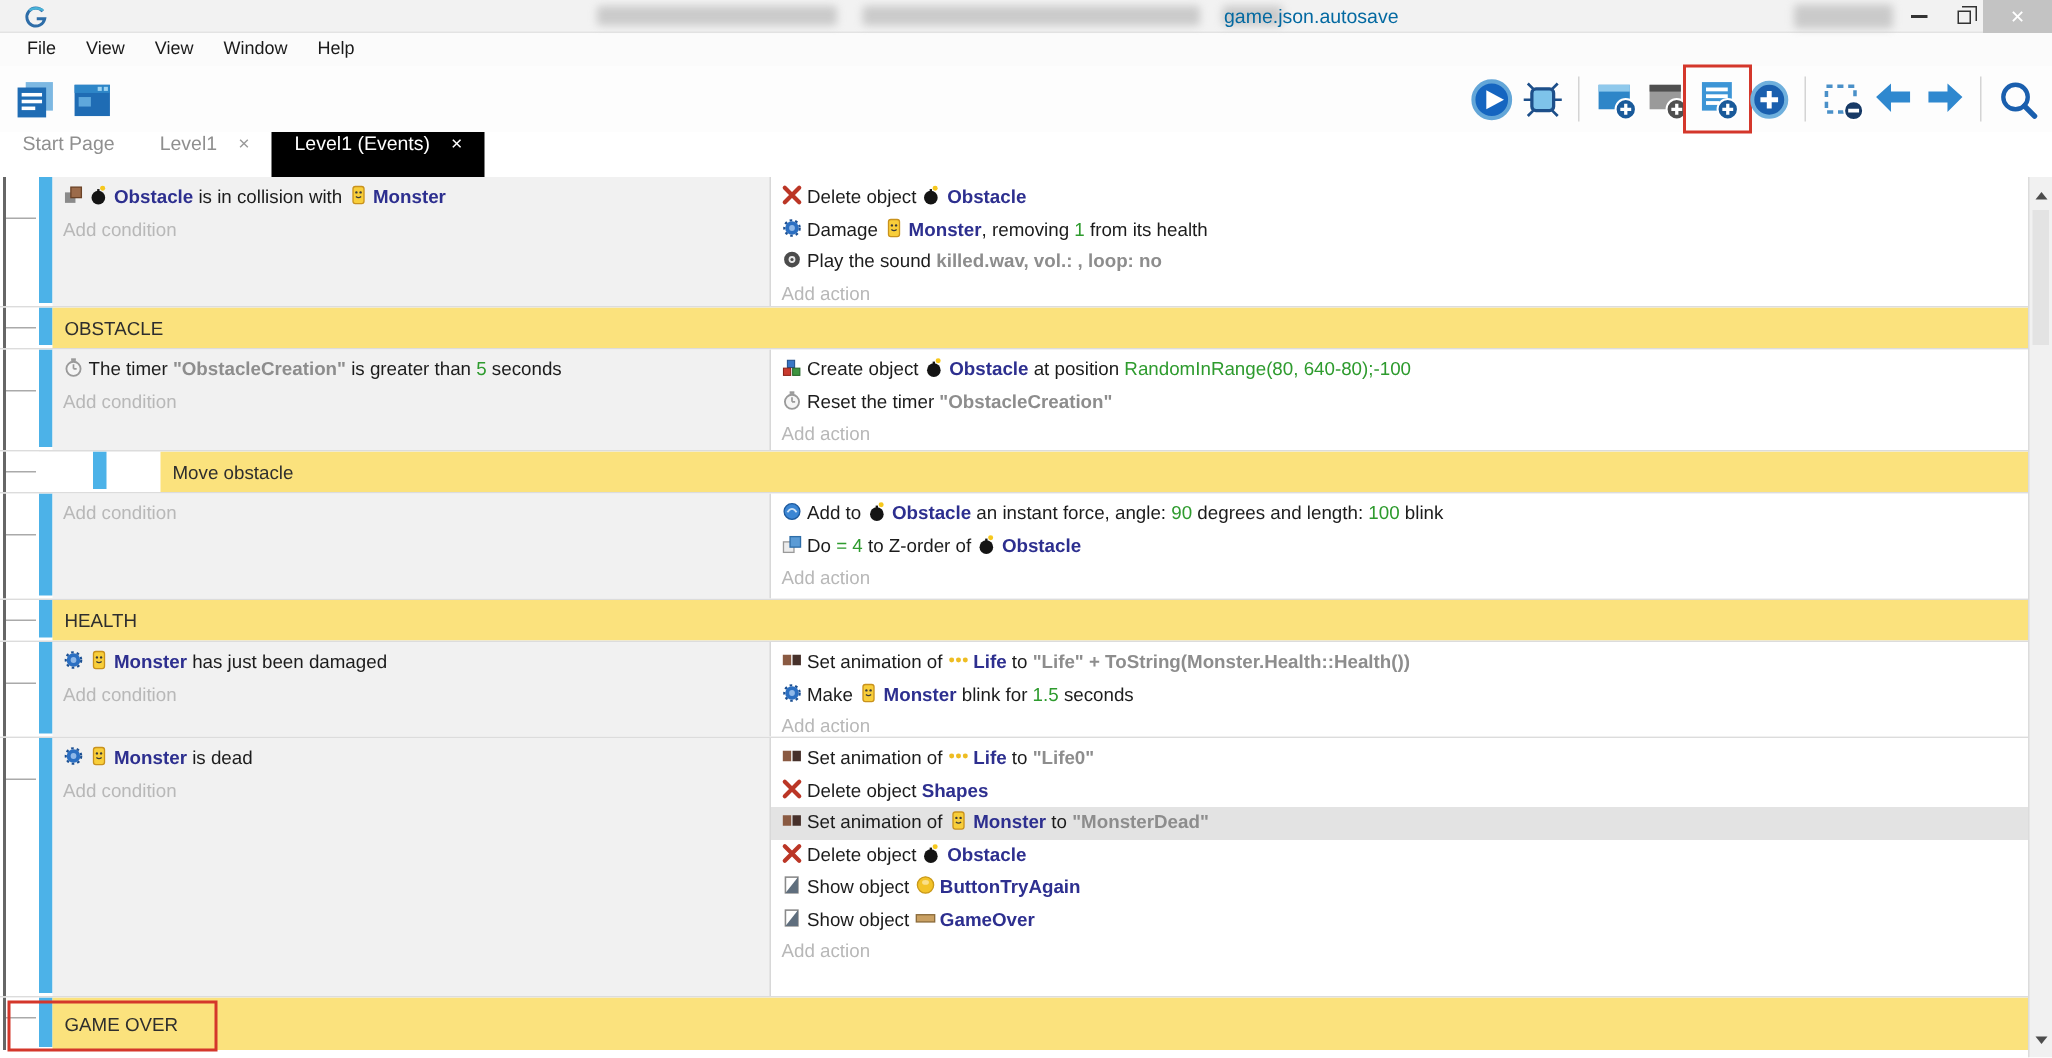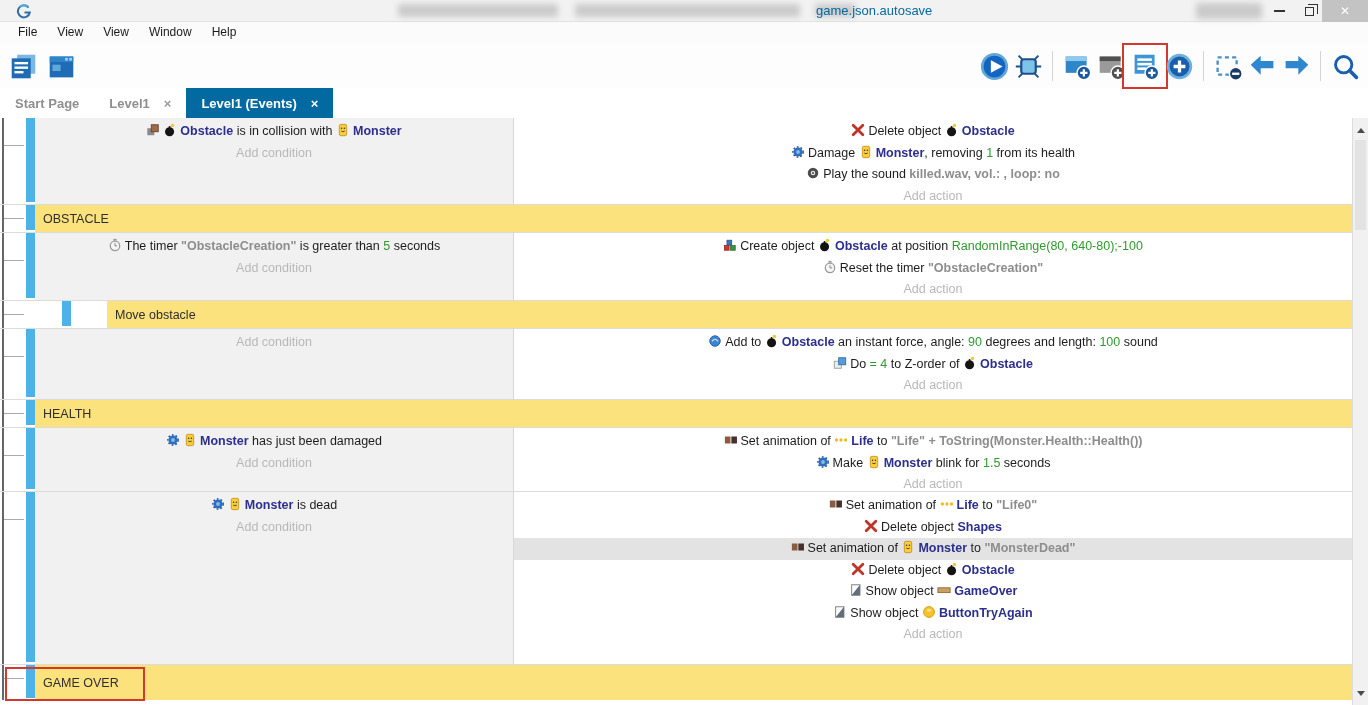--- a/index.html
+++ b/index.html
@@ -33,29 +33,29 @@
   .toolbar { height:44px; display:flex; align-items:center; background:#fdfdfd; padding:0 6px; }
   .tbtn { width:34px; height:34px; display:flex; align-items:center; justify-content:center; flex:none; position:relative; }
   .tbtn svg { width:29px; height:29px; display:block; }
   .tb-left { display:flex; align-items:center; gap:4px; }
   .tb-right { margin-left:auto; display:flex; align-items:center; }
   .vsep { width:1px; height:30px; background:#d4d4d4; margin:0 7px; flex:none; }
   .tbtn.highlighted { outline:2px solid #d4372b; outline-offset:4px; }
 
   
   .tabbar { height:30px; display:flex; align-items:stretch; background:#ffffff; font-size:13px; }
-  .tab { display:flex; align-items:center; padding:0 15px; color:#8f8f8f; gap:14px;font-weight:bold; }
+  .tab { display:flex; padding:0 15px; color:#8f8f8f; gap:14px; }
   .tab .x { font-size:13px; color:#9a9a9a; }
-  .tab.active { background:#0369a1; color:#ffffff; }
+  .tab.active { background:#000000; color:#ffffff; }
   .tab.active .x { color:#ffffff; }
 
   
   .events { position:relative; height:587px; background:#ffffff; }
   .evlist { margin-right:16px; }
-  .row { display:flex; border-bottom:1px solid #dcdcdc; overflow:hidden;text-align:center; }
+  .row { display:flex; border-bottom:1px solid #dcdcdc; overflow:hidden; }
   .evlist > div:nth-child(1){ height:87px; }
   .evlist > div:nth-child(2){ height:28px; }
   .evlist > div:nth-child(3){ height:68px; }
   .evlist > div:nth-child(4){ height:28px;gap:36px; }
   .evlist > div:nth-child(5){ height:71px; }
   .evlist > div:nth-child(6){ height:28px; }
   .evlist > div:nth-child(7){ height:64px; }
   .evlist > div:nth-child(8){ height:173px; }
   .evlist > div:nth-child(9){ height:35px; border-bottom:none; }
   .gutter { width:26px; flex:none; position:relative; background:#fff; }
@@ -365,21 +365,21 @@
           <div class="line ph">Add condition</div>
         </div>
         <div class="act">
           <div class="line"><span class="iico"><svg viewBox="0 0 16 16">
                 <circle cx="8" cy="8" r="6" fill="#3b86d4" stroke="#1d5a9e" stroke-width="1"></circle>
                 <path d="M4.5 8.5 Q8 3.5 11.5 8.5" stroke="#cfe3f6" stroke-width="1.4" fill="none"></path>
               </svg></span><span class="seg-t">Add to </span><span class="iico"><svg viewBox="0 0 16 16">
                 <circle cx="7.5" cy="10" r="5.2" fill="#141414"></circle>
                 <rect x="6.6" y="3.5" width="1.8" height="3" fill="#141414"></rect>
                 <circle cx="10.8" cy="2.8" r="1.9" fill="#f6c81d"></circle>
-              </svg></span><span class="seg-obj">Obstacle</span><span class="seg-t"> an instant force, angle: </span><span class="seg-val">90</span><span class="seg-t"> degrees and length: </span><span class="seg-val">100</span><span class="seg-t"> sound</span></div>
+              </svg></span><span class="seg-obj">Obstacle</span><span class="seg-t"> an instant force, angle: </span><span class="seg-val">90</span><span class="seg-t"> degrees and length: </span><span class="seg-val">100</span><span class="seg-t"> blink</span></div>
           <div class="line"><span class="iico"><svg viewBox="0 0 16 16">
                 <rect x="1.5" y="6" width="8" height="8" fill="#ececec" stroke="#9a9a9a" stroke-width="1"></rect>
                 <rect x="6.5" y="2" width="8" height="8" fill="#5b9bd5" stroke="#2d6da8" stroke-width="1"></rect>
               </svg></span><span class="seg-t">Do </span><span class="seg-val">= 4</span><span class="seg-t"> to Z-order of </span><span class="iico"><svg viewBox="0 0 16 16">
                 <circle cx="7.5" cy="10" r="5.2" fill="#141414"></circle>
                 <rect x="6.6" y="3.5" width="1.8" height="3" fill="#141414"></rect>
                 <circle cx="10.8" cy="2.8" r="1.9" fill="#f6c81d"></circle>
               </svg></span><span class="seg-obj">Obstacle</span></div>
           <div class="line ph">Add action</div>
         </div>
@@ -476,29 +476,29 @@
                 <path d="M2.5 2.5 L13.5 13.5 M13.5 2.5 L2.5 13.5" stroke="#bb3626" stroke-width="3.2" stroke-linecap="round"></path>
               </svg></span><span class="seg-t">Delete object </span><span class="iico"><svg viewBox="0 0 16 16">
                 <circle cx="7.5" cy="10" r="5.2" fill="#141414"></circle>
                 <rect x="6.6" y="3.5" width="1.8" height="3" fill="#141414"></rect>
                 <circle cx="10.8" cy="2.8" r="1.9" fill="#f6c81d"></circle>
               </svg></span><span class="seg-obj">Obstacle</span></div>
           <div class="line"><span class="iico"><svg viewBox="0 0 16 16">
                 <rect x="3" y="2" width="9.5" height="12" fill="#fff" stroke="#8a8a8a" stroke-width="1.2"></rect>
                 <path d="M12.5 2 L12.5 14 L3 14 Z" fill="#5f6e7d"></path>
               </svg></span><span class="seg-t">Show object </span><span class="iico"><svg viewBox="0 0 16 16">
-                <rect x="1" y="5.5" width="14" height="5.5" fill="#c9a063" stroke="#8a6a3a" stroke-width="1"></rect>
-              </svg></span><span class="seg-obj">GameOver</span></div>
+                <circle cx="8" cy="8" r="6.2" fill="#f3c328" stroke="#c9991a" stroke-width="1"></circle>
+                <ellipse cx="8" cy="6" rx="2.6" ry="1.8" fill="#fae08a"></ellipse>
+              </svg></span><span class="seg-obj">ButtonTryAgain</span></div>
           <div class="line"><span class="iico"><svg viewBox="0 0 16 16">
                 <rect x="3" y="2" width="9.5" height="12" fill="#fff" stroke="#8a8a8a" stroke-width="1.2"></rect>
                 <path d="M12.5 2 L12.5 14 L3 14 Z" fill="#5f6e7d"></path>
               </svg></span><span class="seg-t">Show object </span><span class="iico"><svg viewBox="0 0 16 16">
-                <circle cx="8" cy="8" r="6.2" fill="#f3c328" stroke="#c9991a" stroke-width="1"></circle>
-                <ellipse cx="8" cy="6" rx="2.6" ry="1.8" fill="#fae08a"></ellipse>
-              </svg></span><span class="seg-obj">ButtonTryAgain</span></div>
+                <rect x="1" y="5.5" width="14" height="5.5" fill="#c9a063" stroke="#8a6a3a" stroke-width="1"></rect>
+              </svg></span><span class="seg-obj">GameOver</span></div>
           <div class="line ph">Add action</div>
         </div>
       </div>
       <div class="row group">
         <div class="gutter">
           <div class="tick"></div>
         </div>
         <div class="bluebar"></div>
         <div class="band">
           <span>GAME OVER</span>

